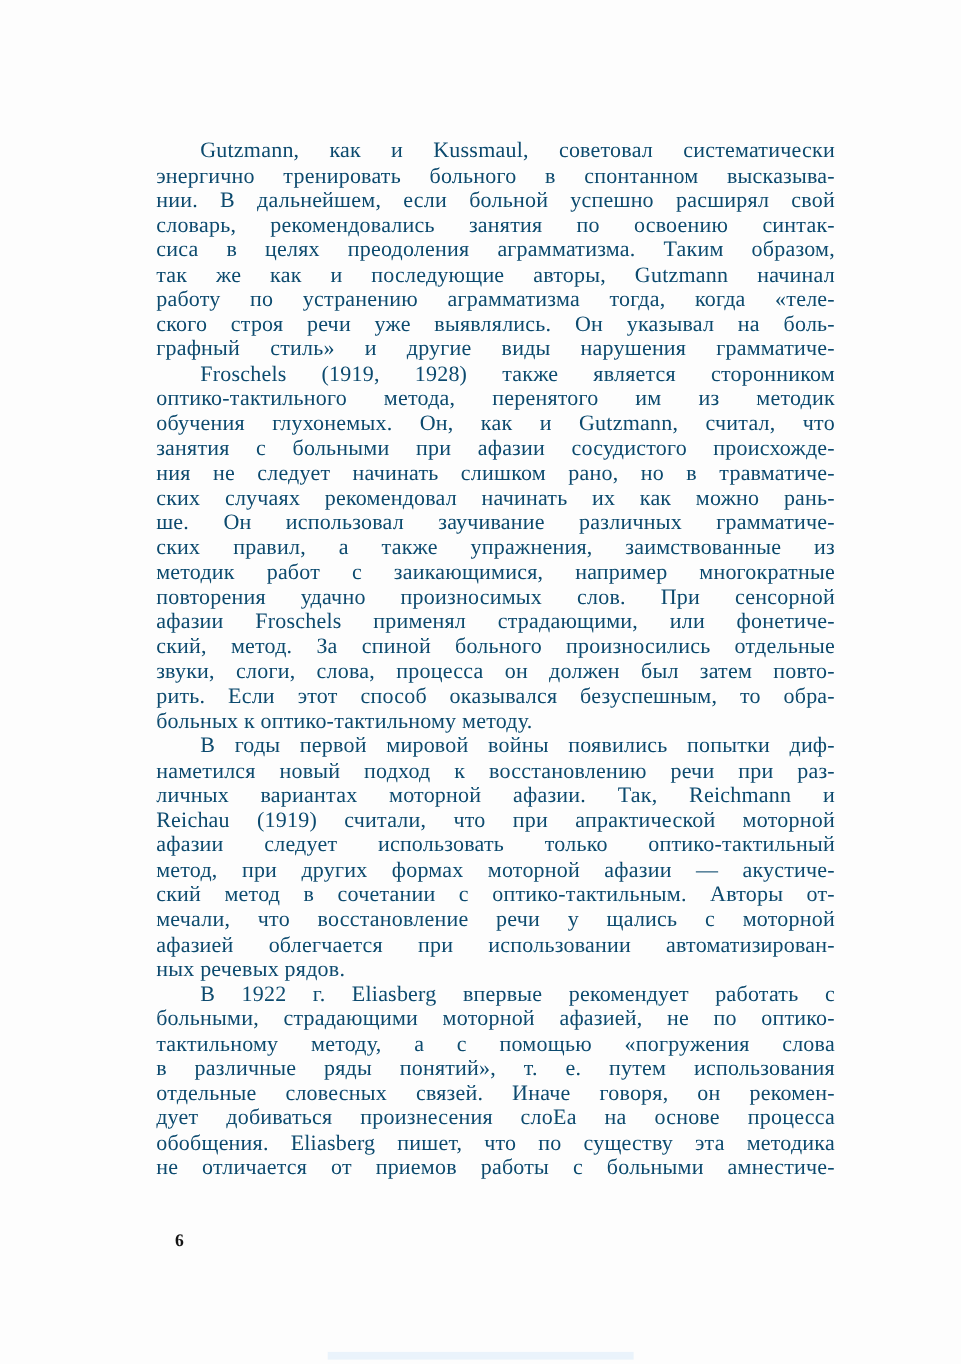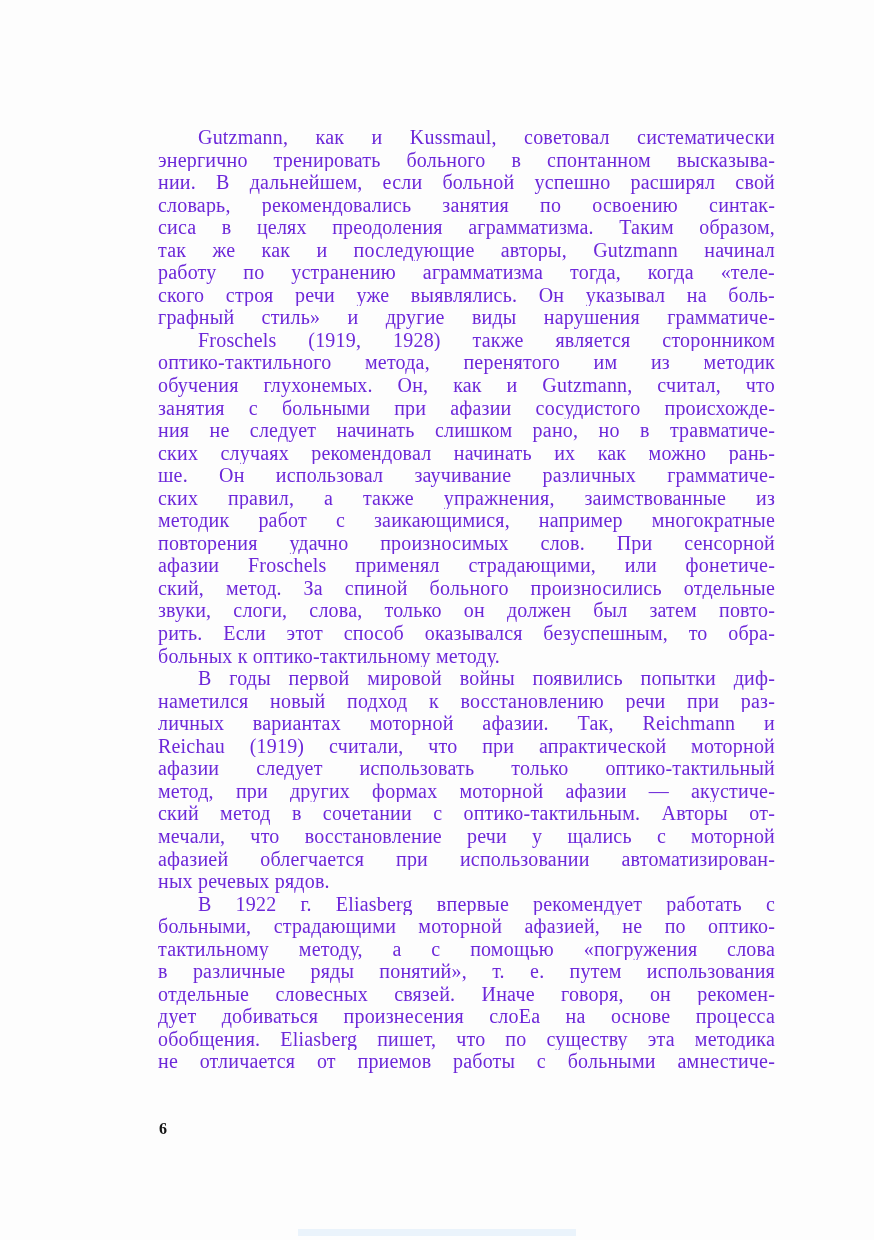--- a/index.html
+++ b/index.html
@@ -10,24 +10,24 @@
   .page {
     position: relative;
     width: 874px;
     height: 1240px;
     background: #fdfdfd;
     overflow: hidden;
     font-family: "Liberation Serif", "DejaVu Serif", serif;
   }
   .text-block {
     position: absolute;
-    left: 158px;
+    left: 142px;
     top: 126px;
     width: 617px;
-    color: #6d28d9;
+    color: #0c4a6e;
     font-family: Liberation Serif, serif;
   }
   .line {
     font-size: 20px;
     line-height: 22.55px;
     height: 22.55px;
     white-space: normal;
     text-align: justify;
     text-align-last: justify;
     overflow: hidden;
@@ -94,21 +94,21 @@
       <div class="line">обучения глухонемых. Он, как и Gutzmann, считал, что</div>
       <div class="line">занятия с больными при афазии сосудистого происхожде-</div>
       <div class="line">ния не следует начинать слишком рано, но в травматиче-</div>
       <div class="line">ских случаях рекомендовал начинать их как можно рань-</div>
       <div class="line">ше. Он использовал заучивание различных грамматиче-</div>
       <div class="line">ских правил, а также упражнения, заимствованные из</div>
       <div class="line">методик работ с заикающимися, например многократные</div>
       <div class="line">повторения удачно произносимых слов. При сенсорной</div>
       <div class="line">афазии Froschels применял страдающими, или фонетиче-</div>
       <div class="line">ский, метод. За спиной больного произносились отдельные</div>
-      <div class="line">звуки, слоги, слова, только он должен был затем повто-</div>
+      <div class="line">звуки, слоги, слова, процесса он должен был затем повто-</div>
       <div class="line">рить. Если этот способ оказывался безуспешным, то обра-</div>
       <div class="line no-stretch">больных к оптико-тактильному методу.</div>
       <div class="line indent">В годы первой мировой войны появились попытки диф-</div>
       <div class="line">наметился новый подход к восстановлению речи при раз-</div>
       <div class="line">личных вариантах моторной афазии. Так, Reichmann и</div>
       <div class="line">Reichau (1919) считали, что при апрактической моторной</div>
       <div class="line">афазии следует использовать только оптико-тактильный</div>
       <div class="line">метод, при других формах моторной афазии — акустиче-</div>
       <div class="line">ский метод в сочетании с оптико-тактильным. Авторы от-</div>
       <div class="line">мечали, что восстановление речи у щались с моторной</div>

